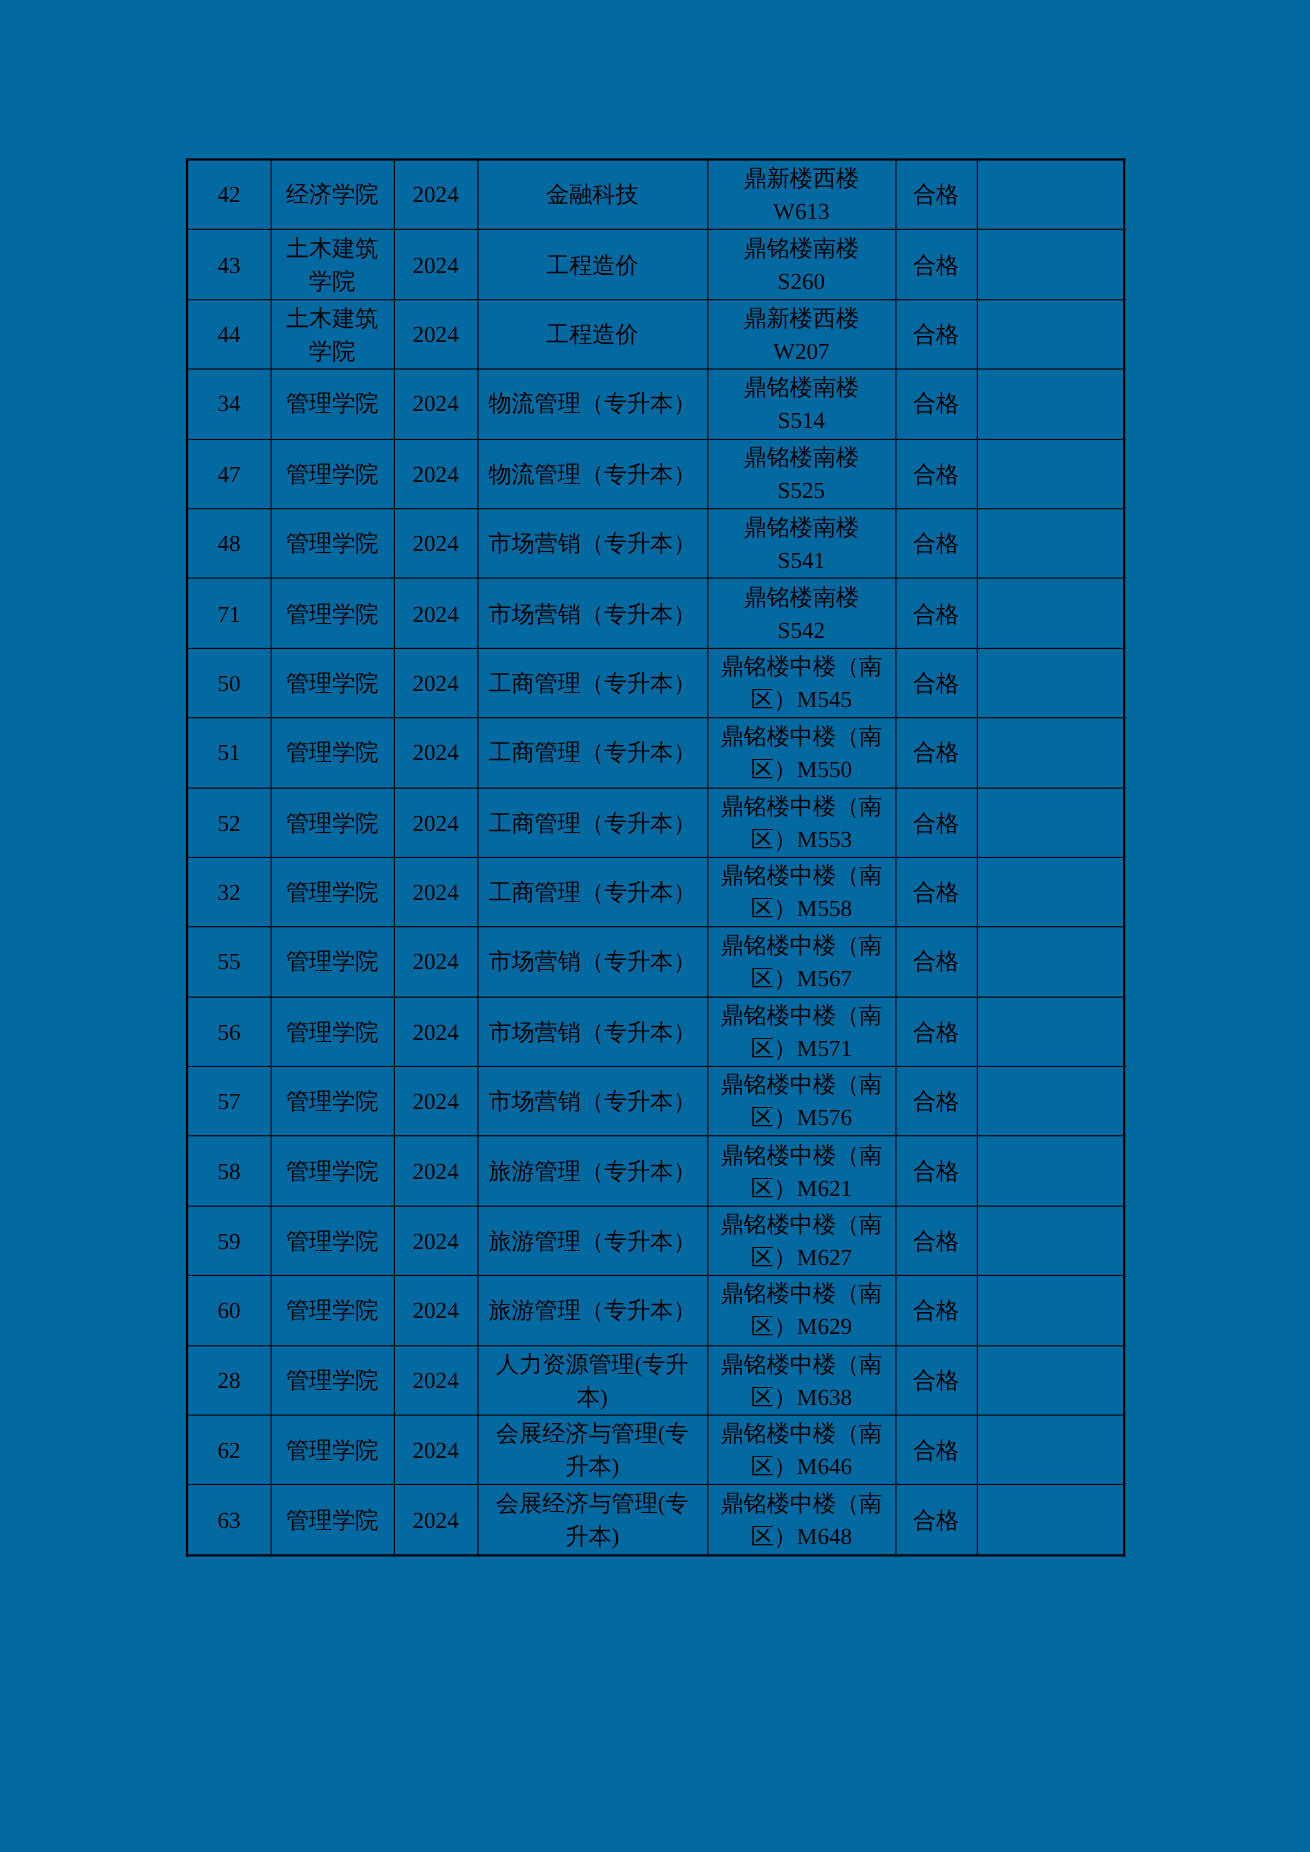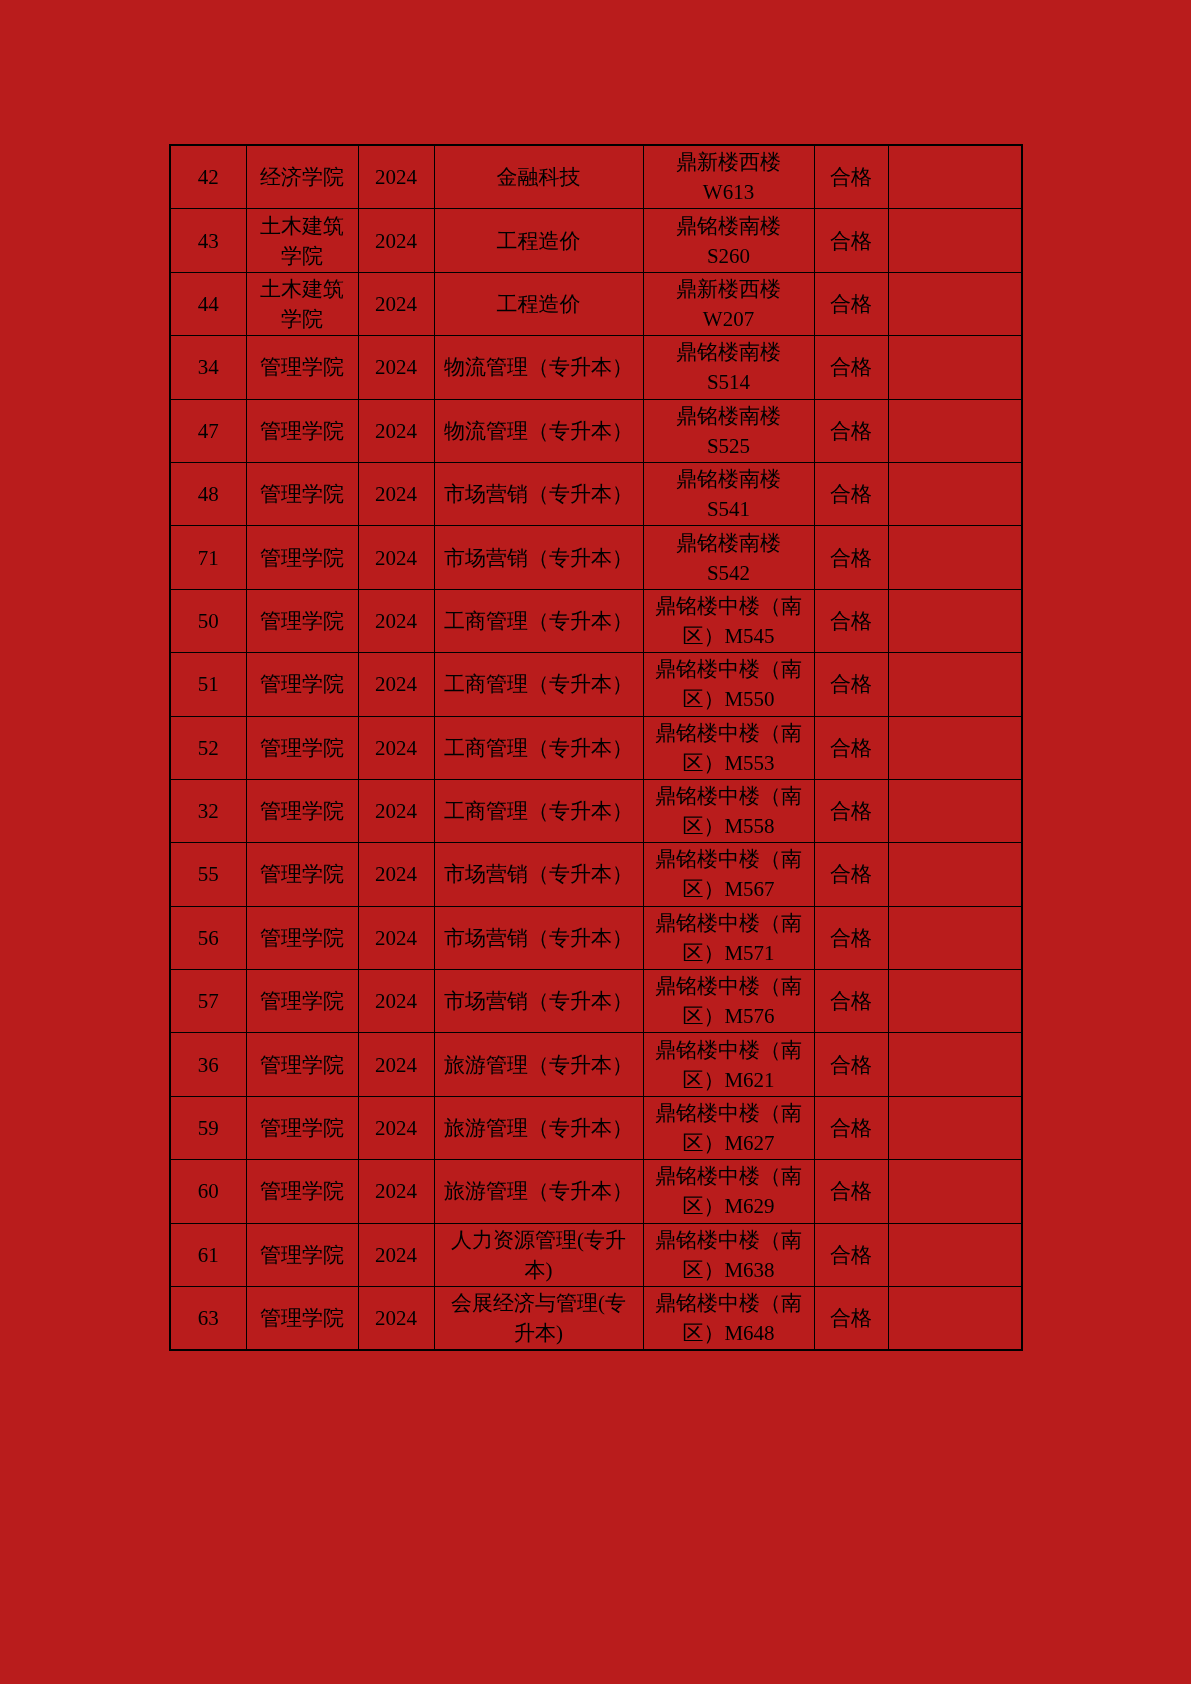--- a/index.html
+++ b/index.html
@@ -10,21 +10,21 @@
   body {
     width: 1191px;
     height: 1684px;
     font-family: "Liberation Serif", "DejaVu Serif", serif;
     color: #000000;
   }
   .page {
     position: relative;
     width: 1191px;
     height: 1684px;
-    background: #b91c1c;
+    background: #0369a1;
     overflow: hidden;
   }
   table.exam-table {
     position: absolute;
     left: 169px;
     top: 144px;
     border-collapse: collapse;
     table-layout: fixed;
     border: 2px solid #000000;
   }
@@ -174,21 +174,21 @@
         <tr>
           <td>57</td>
           <td>管理学院</td>
           <td>2024</td>
           <td>市场营销（专升本）</td>
           <td>鼎铭楼中楼（南<br>区）M576</td>
           <td>合格</td>
           <td></td>
         </tr>
         <tr>
-          <td>36</td>
+          <td>58</td>
           <td>管理学院</td>
           <td>2024</td>
           <td>旅游管理（专升本）</td>
           <td>鼎铭楼中楼（南<br>区）M621</td>
           <td>合格</td>
           <td></td>
         </tr>
         <tr>
           <td>59</td>
           <td>管理学院</td>
@@ -201,25 +201,34 @@
         <tr>
           <td>60</td>
           <td>管理学院</td>
           <td>2024</td>
           <td>旅游管理（专升本）</td>
           <td>鼎铭楼中楼（南<br>区）M629</td>
           <td>合格</td>
           <td></td>
         </tr>
         <tr>
-          <td>61</td>
+          <td>28</td>
           <td>管理学院</td>
           <td>2024</td>
           <td>人力资源管理(专升<br>本)</td>
           <td>鼎铭楼中楼（南<br>区）M638</td>
+          <td>合格</td>
+          <td></td>
+        </tr>
+        <tr>
+          <td>62</td>
+          <td>管理学院</td>
+          <td>2024</td>
+          <td>会展经济与管理(专<br>升本)</td>
+          <td>鼎铭楼中楼（南<br>区）M646</td>
           <td>合格</td>
           <td></td>
         </tr>
         <tr>
           <td>63</td>
           <td>管理学院</td>
           <td>2024</td>
           <td>会展经济与管理(专<br>升本)</td>
           <td>鼎铭楼中楼（南<br>区）M648</td>
           <td>合格</td>

